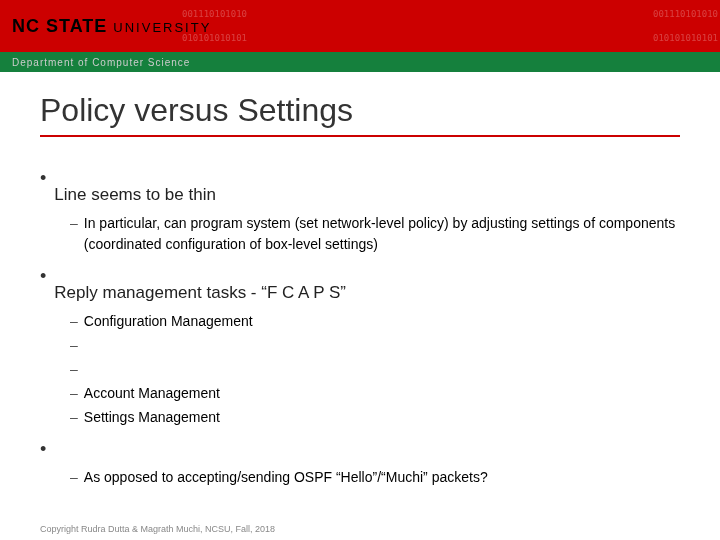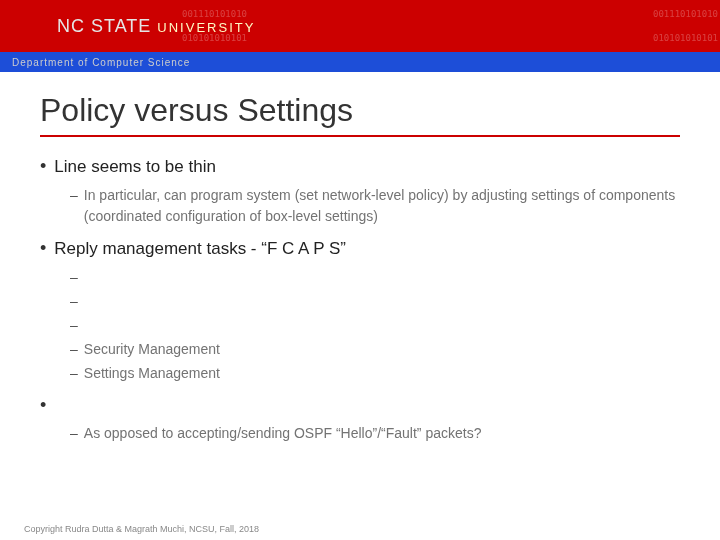--- a/index.html
+++ b/index.html
@@ -23,38 +23,37 @@
       position: relative;
     }
 
     .header-logo {
       display: flex;
       align-items: baseline;
       gap: 6px;
     }
 
     .logo-nc-state {
-      color: #e5e5e5;
+      color: #000000;
       font-size: 18px;
-      font-weight: 400;
+      font-weight: 700;
       letter-spacing: 1px;
       text-transform: uppercase;
-      margin-left: 45px;
     }
 
     .logo-university {
-      color: #fef9c3;
+      color: #000000;
       font-size: 13px;
       font-weight: 400;
       letter-spacing: 2px;
       text-transform: uppercase;
     }
 
     .dept-bar {
-      background: #1d4ed8;
+      background: #15803d;
       height: 20px;
       display: flex;
       align-items: center;
       padding: 0 12px;
     }
 
     .dept-text {
       color: #ccc;
       font-size: 10px;
       letter-spacing: 1px;
@@ -95,21 +94,21 @@
 
     
     .content {
       padding: 20px 40px 10px 40px;
     }
 
     .slide-title {
       font-size: 32px;
       font-weight: 400;
       color: #333;
-      margin-bottom: 10px;
+      margin-bottom: 22px;
       border-bottom: 2px solid #cc0000;
       padding-bottom: 6px;
     }
 
     .slide-body {
       padding-top: 8px;
     }
 
     .bullet-main {
       display: flex;
@@ -122,20 +121,21 @@
       color: #333;
       font-size: 18px;
       line-height: 1.3;
       flex-shrink: 0;
     }
 
     .bullet-text {
       font-size: 17px;
       color: #222;
       line-height: 1.4;
+      margin-top: 16px;
     }
 
     .sub-list {
       margin-left: 30px;
       margin-bottom: 8px;
     }
 
     .sub-item {
       display: flex;
       align-items: flex-start;
@@ -145,32 +145,32 @@
 
     .sub-dash {
       color: #555;
       font-size: 14px;
       line-height: 1.5;
       flex-shrink: 0;
     }
 
     .sub-text {
       font-size: 14px;
-      color: #737373;
+      color: #000000;
       line-height: 1.5;
     }
 
     .section-gap {
       margin-bottom: 10px;
     }
 
     .footer {
       position: absolute;
       bottom: 6px;
-      left: 24px;
+      left: 40px;
       font-size: 9px;
       color: #888;
     }
   </style>
 </head>
 <body>
 
 <div class="header">
   <div class="header-logo">
     <span class="logo-nc-state">NC STATE</span>
@@ -209,46 +209,47 @@
     </div>
 
     <div class="section-gap">
       <div class="bullet-main">
         <span class="bullet-dot">•</span>
         <span class="bullet-text">Reply management tasks - “F C A P S”</span>
       </div>
       <div class="sub-list">
         <div class="sub-item">
           <span class="sub-dash">–</span>
-        </div>
-        <div class="sub-item">
-          <span class="sub-dash">–</span>
-        </div>
-        <div class="sub-item">
-          <span class="sub-dash">–</span>
-        </div>
-        <div class="sub-item">
-          <span class="sub-dash">–</span>
-          <span class="sub-text">Security Management</span>
+          <span class="sub-text">Configuration Management</span>
+        </div>
+        <div class="sub-item">
+          <span class="sub-dash">–</span>
+        </div>
+        <div class="sub-item">
+          <span class="sub-dash">–</span>
+        </div>
+        <div class="sub-item">
+          <span class="sub-dash">–</span>
+          <span class="sub-text">Account Management</span>
         </div>
         <div class="sub-item">
           <span class="sub-dash">–</span>
           <span class="sub-text">Settings Management</span>
         </div>
       </div>
     </div>
 
     <div class="section-gap">
       <div class="bullet-main">
         <span class="bullet-dot">•</span>
       </div>
       <div class="sub-list">
         <div class="sub-item">
           <span class="sub-dash">–</span>
-          <span class="sub-text">As opposed to accepting/sending OSPF “Hello”/“Fault” packets?</span>
+          <span class="sub-text">As opposed to accepting/sending OSPF “Hello”/“Muchi” packets?</span>
         </div>
       </div>
     </div>
 
   </div>
 </div>
 
 <div class="footer">
   <span>Copyright Rudra Dutta &amp; Magrath Muchi, NCSU, Fall, 2018</span>
 </div>

